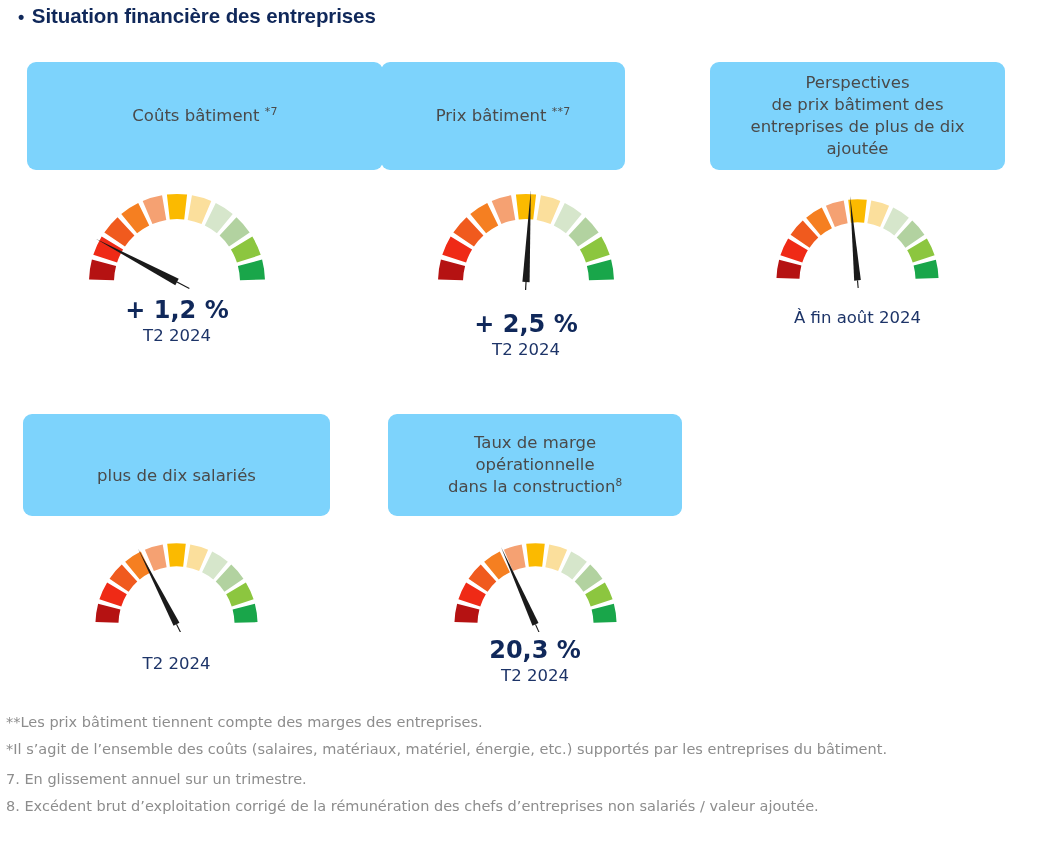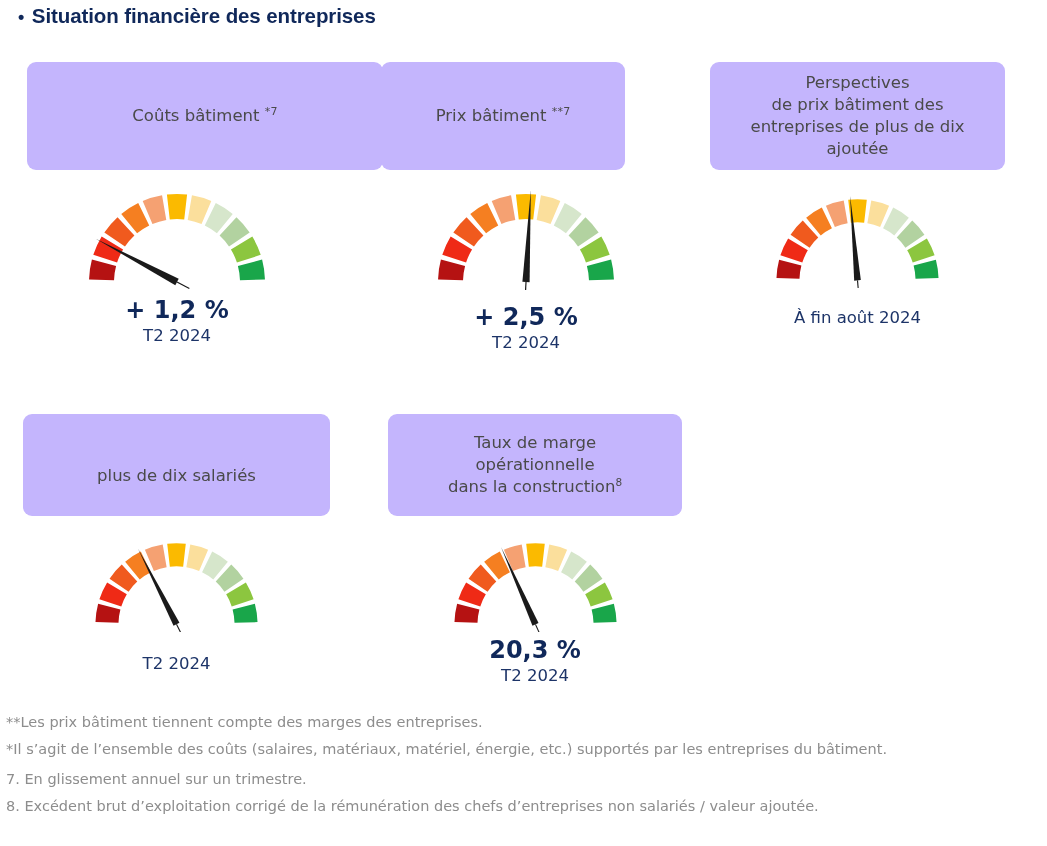--- a/index.html
+++ b/index.html
@@ -29,21 +29,21 @@
   .page-title .bullet {
     font-size: 18px;
     margin-right: 2px;
   }
 
   
   .block {
     position: absolute;
   }
   .card {
-    background: #c4b5fd;
+    background: #7dd3fc;
     border-radius: 9px;
     display: flex;
     align-items: center;
     justify-content: center;
     text-align: center;
     box-sizing: border-box;
     padding: 8px 10px;
   }
   .card-label {
     font-size: 16.5px;
@@ -165,21 +165,21 @@
           <path d="M 154.46223185540597 35.129028196165095 A 88 88 0 0 1 167.6730367569599 50.37510978831736 L 147.0272876782781 64.47308996209084 A 63 63 0 0 0 137.56955235102927 53.55828154952728 Z" fill="#b2d2a0"></path>
           <path d="M 170.3298584117809 54.50920497879767 A 88 88 0 0 1 178.7102153418437 72.85962698446914 L 154.92890416518355 80.56996022751767 A 63 63 0 0 0 148.92933045388858 67.43272629163924 Z" fill="#8cc63f"></path>
           <path d="M 180.0947078435514 77.57477542987289 A 88 88 0 0 1 182.96569012355118 97.54289579232595 L 157.97543724754232 98.24093676041517 A 63 63 0 0 0 155.92007493345156 83.94557786456808 Z" fill="#19a64a"></path>
         </g>
       <g class="gauge-needle">
           <path d="M 99.81490797435083 8.126082802579205 L 98.59506632511646 100.1884094424746 L 91.40493367488354 99.8115905575254 Z" fill="#1a1a1a"></path>
           <line x1="95" y1="100" x2="94.26729661259878" y2="113.98081348656403" stroke="#1a1a1a" stroke-width="1.2"></line>
         </g>
     </svg>
   </div>
-  <div class="value-main" style="margin-top:13px;">+ 2,5 %</div>
+  <div class="value-main" style="margin-top:20px;">+ 2,5 %</div>
   <div class="value-sub" style="margin-top:2px;">T2 2024</div>
 </div>
 
 <div class="block" style="left:710px; top:62px; width:295px;">
   <div class="card" style="width:295px; height:108px;">
     <div class="card-label">
       <span>Perspectives</span><br>
       <span>de prix bâtiment des</span><br>
       <span>entreprises de plus de dix</span><br>
       <span>ajoutée</span>

